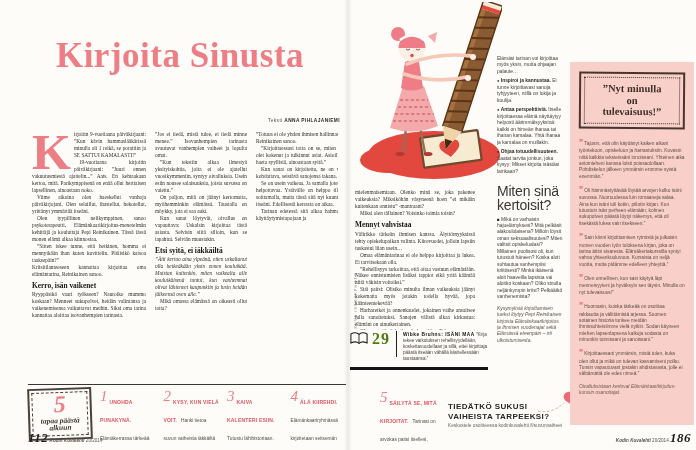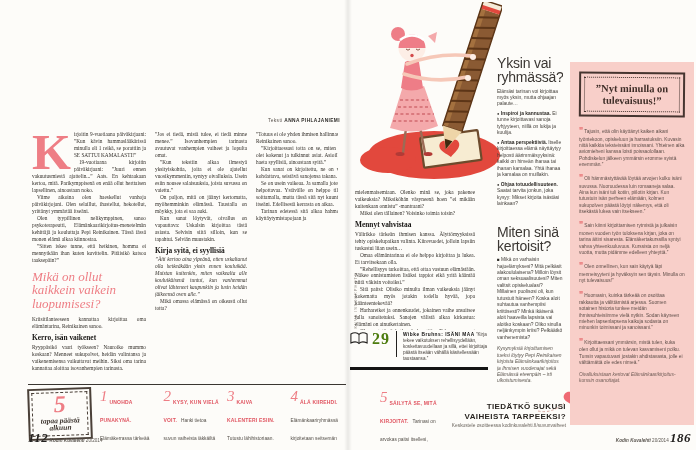--- a/index.html
+++ b/index.html
@@ -47,69 +47,69 @@
   #photo-credit{position:absolute;left:354px;top:272px;writing-mode:vertical-rl;transform:rotate(180deg);
                 font:4px/1 "Liberation Sans",sans-serif;color:#9a948e;letter-spacing:1px;}
   #colD{position:absolute;left:355px;top:189px;width:120px;height:141px;overflow:hidden;}
   #book-ref{position:absolute;left:350px;top:331px;width:146px;display:flex;gap:4px;align-items:flex-start;}
   .ref-num{font:bold 16px/1 "Liberation Serif",serif;color:#4d7c0f;letter-spacing:1px;}
   .ref-bar{width:0;height:26px;border-left:1.5px solid #23211f;margin:0 2px;}
   .ref-text{font:4.6px/1.3 "Liberation Sans",sans-serif;color:#4a4540;width:92px;margin:1px 0 0;}
   .ref-title{font-size:4.8px;letter-spacing:.5px;color:#141312;}
   #thick-rule{position:absolute;left:350px;top:367px;width:138px;height:3px;background:#141414;}
   #tip5{position:absolute;left:380px;top:391px;width:60px;}
-  #discussion{position:absolute;left:448px;top:402px;width:118px;text-align:right;}
+  #discussion{position:absolute;left:448px;top:402px;width:118px;}
   #discussion h5{font:bold 8px/1.2 "Liberation Sans",sans-serif;color:#2a2622;margin:0;letter-spacing:.4px;}
   #discussion .sub{font:4.8px/1.3 "Liberation Sans",sans-serif;color:#6b655e;margin:2px 0 0;}
   #heart-deco{position:absolute;left:536px;top:384px;}
   #colB{position:absolute;left:497px;top:56px;width:66px;height:384px;overflow:hidden;}
   #colB h3{font:14px/1.02 "Liberation Sans",sans-serif;font-weight:400;color:#3b3733;margin:0 0 4px;letter-spacing:-.2px;}
-  #colB h3.second{margin-top:17px;}
+  #colB h3.second{margin-top:9px;}
   #colB p{font:4.9px/1.32 "Liberation Sans",sans-serif;color:#46423d;margin:0 0 3px;}
   #colB .blead{font-weight:bold;color:#2c2925;}
   #colB .bmark{color:#2c2925;font-size:4px;}
   #colB .sq{color:#2c2925;font-size:4.5px;}
   #colB .note{font-style:italic;color:#5c564f;margin-top:5px;}
   #quote-panel{position:absolute;left:570px;top:62px;width:124px;height:363px;background:#f8cfc9;
                box-sizing:border-box;padding:10px 9px;overflow:hidden;}
   .stamp2{border:2px solid #463530;padding:3px;transform:rotate(0.5deg);margin-bottom:9px;}
-  .stamp2 .inner2{border:1px dotted #463530;padding:5px 10px;text-align:center;
+  .stamp2 .inner2{border:1px dotted #463530;padding:5px 17px;text-align:center;
                   font:bold 10.5px/1.1 "Liberation Serif",serif;color:#3f2e28;}
   #quote-panel p.q{font:4.8px/1.32 "Liberation Sans",sans-serif;color:#5f4f4a;margin:0 0 5px;}
   .qmark{color:#ec8a8a;font-size:8px;font-weight:bold;margin-right:1px;}
   #quote-panel p.credit{font:italic 4.8px/1.3 "Liberation Sans",sans-serif;color:#6e5b55;margin-top:6px;}
 </style>
 </head>
 <body>
 
 <div id="spread">
 
+  <h1 id="title">Kirjoita Sinusta</h1>
   <p id="byline">
     <span>Teksti</span>
     <b>ANNA PIHLAJANIEMI</b>
   </p>
 
   <div id="left-body" class="bodytext">
     <div class="lcol lcol-a">
       <p class="ni"><span class="dropcap">K</span><span>irjoitin 9-vuotiaana päiväkirjaani: ”Kun kävin hammaslääkärissä minulla oli 1 reikä, se porattiin ja SE SATTUI KAMALASTI!”</span></p>
       <p>19-vuotiaana kirjoitin päiväkirjaani: ”Juuri ennen vakuutusmiestä ajattelin...” Aats. En kehtaakaan kertoa, mitä. Parikymppisenä en enää ollut herttaisen lapsellinen, ainoastaan noko.</p>
       <p>Viime aikoina olen haeskellut vanhoja päiväkirjojani. Olen selaillut, ihastellut, hekotellut, yrittänyt ymmärtää itseäni.</p>
       <p>Olen tyypillinen nelikymppinen, sanoo psykoterapeutti, Elämänkaarikirjoitus-menetelmän kehittäjä ja kouluttaja Pepi Reinikainen. Tässä iässä monen elämä alkaa kiinnostaa.</p>
       <p>”Sitten iskee tunne, että hetkinen, homma ei mennytkään ihan kuten kuvittelin. Pitäisikö katsoa taaksepäin?”</p>
-      <div class="pull-question">Mikä on ollut kaikkein vaikein luopumisesi?</div>
       <p class="ni">Kriisitilanteeseen kannattaa kirjoittaa oma elämäntarina, Reinikainen sanoo.</p>
       <h4 class="runhead">Kerro, isän vaikenet</h4>
       <p class="ni">Ryyppäsikö vaari työkseen? Nauroiko mummo koskaan? Menneet sukupolvet, heidän valintansa ja vaikenemisensa vaikuttavat meihin. Siksi oma tarina kannattaa aloittaa isovanhempien tarinasta.</p>
     </div>
     <div class="lcol lcol-b">
       <p class="ni">”Jos ei tiedä, mistä tulee, ei tiedä minne menee.” Isovanhempien tarinasta avautuvat vanhempien vaiheet ja lopulta omat.</p>
       <p>”Kun tekstiin alkaa ilmestyä yksityiskohtia, joita ei ole ajatellut vuosikymmeniin, syntyy oivalluksia. Usein esiin nousee salaisuuksia, joista suvussa on vaiettu.”</p>
       <p>On paljon, mitä on jäänyt kertomatta, myöhemminkin elämässä. Taustalla on möykky, jota ei saa auki.</p>
       <p>Kun sanat löytyvät, oivallus on vapauttava: Uskalsin kirjoittaa tästä asiasta. Selvisin siitä silloin, kun se tapahtui. Selviän muustakin.</p>
-      <h4 class="runhead">Kirja syitä, ei syyllisiä</h4>
+      <h4 class="runhead">Etsi syitä, ei iäkkäiltä</h4>
       <p class="ni ital">”Äiti kertoo aina ylpeänä, etten uskaltanut olla hetkeäkään yksin ennen kouluikää. Muistan kuitenkin, miten vaikealta alle kouluikäisenä tuntui, kun vanhemmat olivat lähteneet kaupunkiin ja lusin heidän jälkeensä oven alle.”</p>
       <p>Mikä omassa elämässä on oikeasti ollut totta?</p>
     </div>
     <div class="lcol lcol-c">
       <p class="ni">”Totuus ei ole yhden ihmisen hallinnassa”, Reinikainen sanoo.</p>
       <p>”Kirjoittaessasi totta on se, miten sinä olet kokenut ja tulkinnut asiat. Asioille ei haeta syyllisiä, ainoastaan syitä.”</p>
       <p>Kun sanat on kirjoitettu, ne on vielä kohdattava, seistävä sanojensa takana.</p>
       <p>Se on usein vaikeaa. Ja samalla jotenkin helpottavaa. Ystävälle on helppo tilittää soittamalla, mutta tässä sitä nyt kuuntelen itseäni. Edellisestä kerrasta on aikaa.</p>
       <p>Tarinan edetessä sitä alkaa hahmottaa käyttäytymistapojaan ja</p>
     </div>
@@ -236,21 +236,20 @@
   </div>
 
   <div id="heart-deco">
     <svg width="50" height="30" viewBox="0 0 50 30">
       <path d="M2 27 Q16 30 28 19" stroke="#d9a79f" stroke-width="1" stroke-dasharray="2.5 2" fill="none"></path>
       <path d="M37 9 c-2,-4 -9,-2 -9,3 c0,4 6,7 9,10 c3,-3 9,-6 9,-10 c0,-5 -7,-7 -9,-3 Z" fill="#ef6a74" transform="rotate(-12 37 14)"></path>
     </svg>
   </div>
 
   <div id="colB">
-    <h3>Yksin vai ryhmässä?</h3>
     <p>Elämäsi tarinan voi kirjoittaa myös yksin, mutta ohjaajan palaute…</p>
     <p><span class="bmark">●</span> <span class="blead">Inspiroi ja kannustaa.</span> <span>Ei tunne kirjoittavasi sanoja tyhjyyteen, niillä on lukija ja kuulija.</span></p>
     <p><span class="bmark">●</span> <span class="blead">Antaa perspektiiviä.</span> <span>Itselle kirjoittaessa elämä näyttäytyy helposti äärimmäisyyksinä: kaikki on hirveän ihanaa tai ihanan kamalaa. Yhtä ihanaa ja kamalaa on muillakin.</span></p>
     <p><span class="bmark">●</span> <span class="blead">Ohjaa totuudellisuuteen.</span> <span>Saatat tarvita jonkun, joka kysyy: Mikset kirjoita isästäsi lainkaan?</span></p>
     <h3 class="second">Miten sinä kertoisit?</h3>
     <p><span class="sq">■</span> <span>Mikä on varhaisin hajuelämyksesi? Mitä pelkäsit alakoululaisena? Milloin löysit oman seksuaalisuutesi? Miten valitsit opiskelualasi? Millainen puolisosi oli, kun tutustuit häneen? Koska aloit suhtautua vanhempiisi kriittisesti? Minkä ikäisenä aloit haaveilla lapsista vai aloitko koskaan? Oliko sinulla neljänkympin kriisi? Pelkäätkö vanhenemista?</span></p>
     <p class="note">Kysymyksiä kirjoittamisen tueksi löytyy Pepi Reinikaisen kirjoista Elämänkaarikirjoitus ja Ihmisen vuodenajat sekä Elämässä eteenpäin – irti ulkoistumisesta.</p>
   </div>
 
   <div id="quote-panel">

